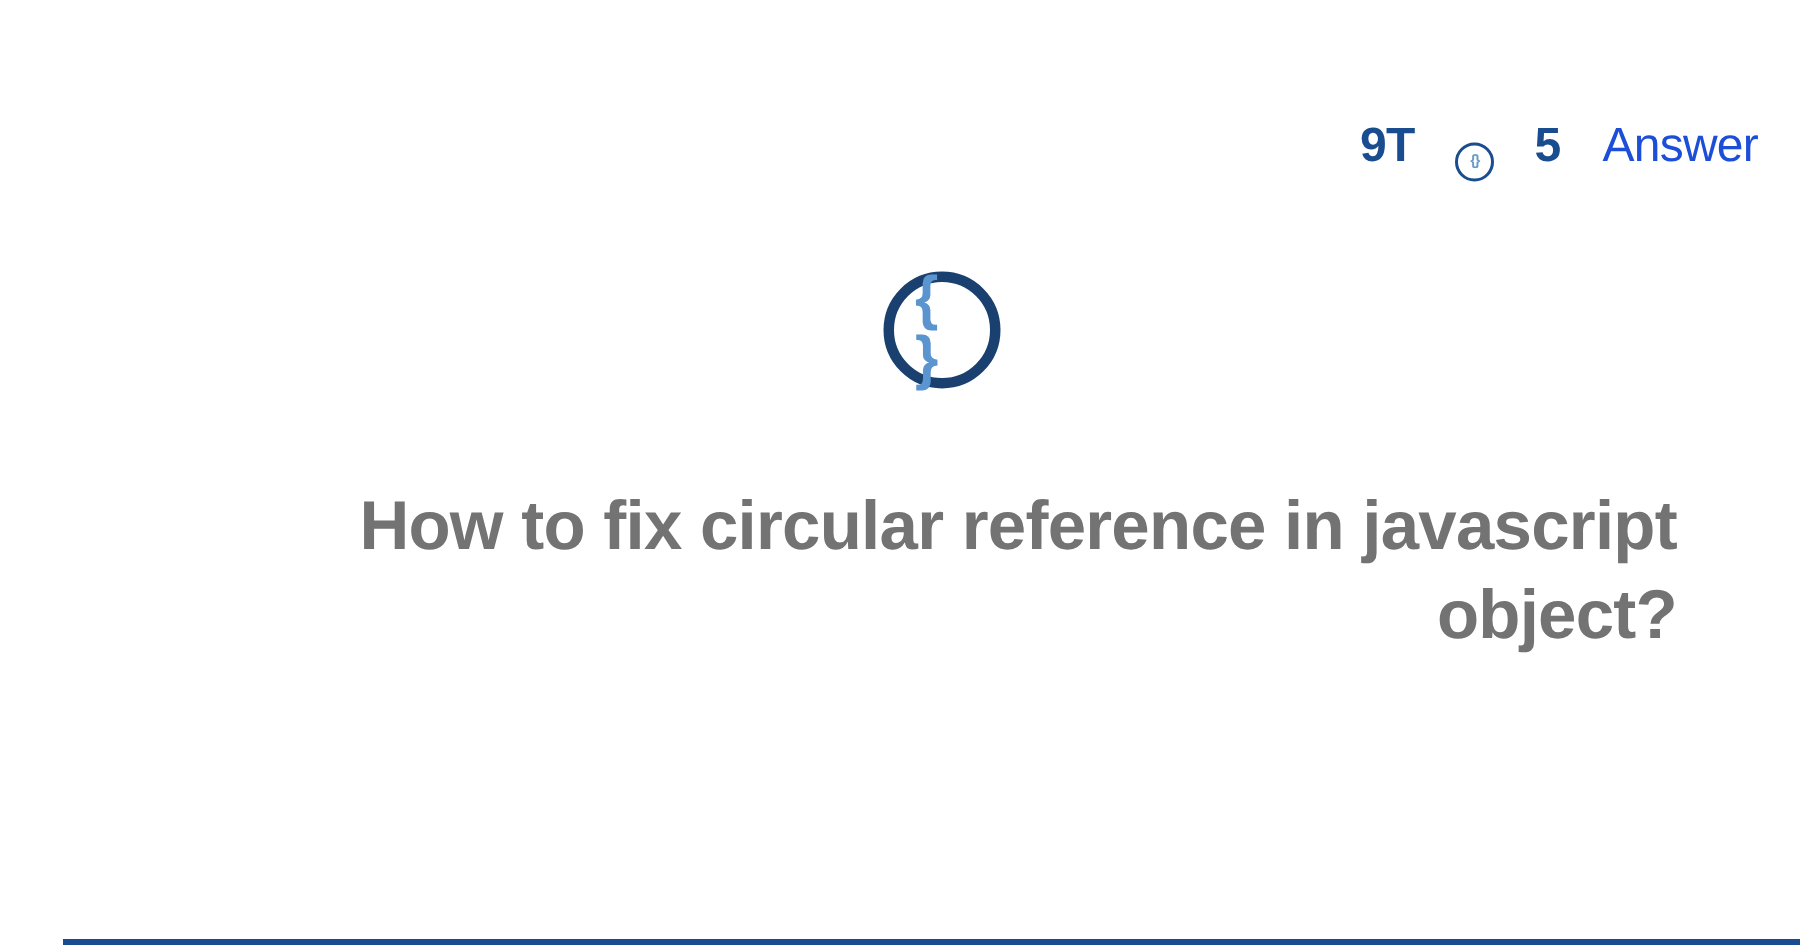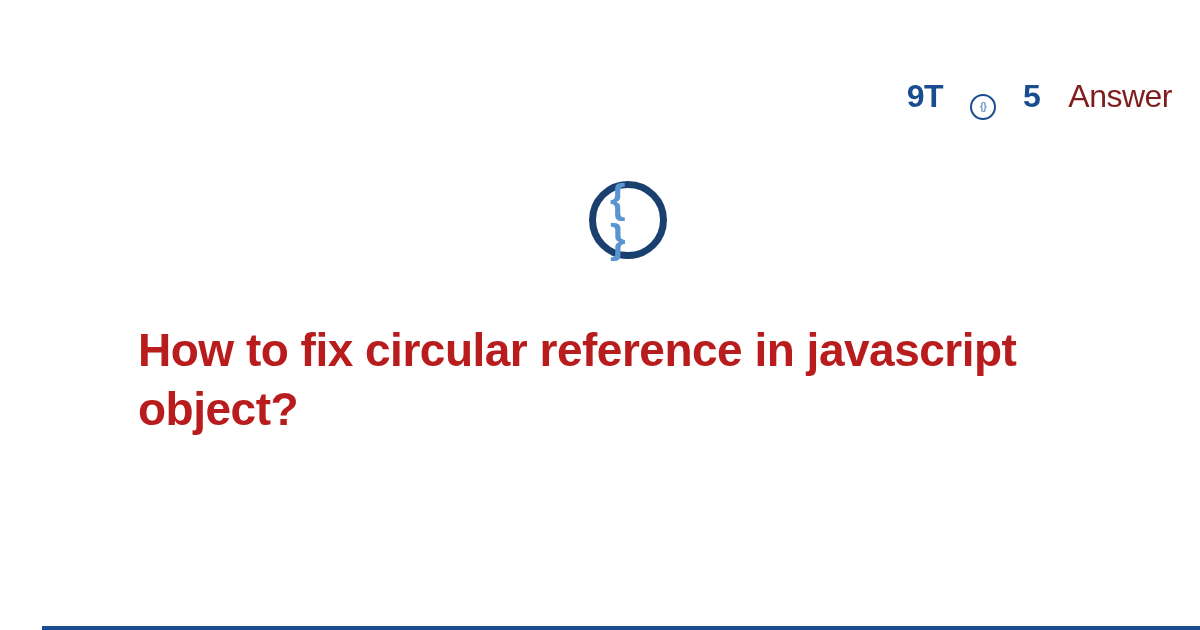--- a/index.html
+++ b/index.html
@@ -21,21 +21,21 @@
       right: 28px;
       font-size: 32px;
       font-weight: 500;
       letter-spacing: -0.5px;
     }
     .logo .part1 {
       color: #1a4d8f;
       font-weight: 600;
     }
     .logo .part2 {
-      color: #7f1d1d;
+      color: #1d4ed8;
       font-weight: 400;
     }
     .logo .zero {
       display: inline-block;
       position: relative;
       color: #1a4d8f;
       font-weight: 600;
     }
     .logo .zero-ring {
       display: inline-flex;
@@ -79,22 +79,22 @@
       color: #5a95d0;
       font-family: "Segoe UI", Arial, sans-serif;
       letter-spacing: 2px;
       line-height: 1;
       position: relative;
       top: -1px;
     }
     .title {
       font-size: 46px;
       font-weight: 700;
-      color: #b91c1c;
-      text-align: left;
+      color: #737373;
+      text-align: right;
       line-height: 1.28;
       max-width: 980px;
       letter-spacing: -0.5px;
     }
     .footer-bar {
       position: absolute;
       bottom: 0;
       left: 0;
       right: 0;
       height: 18px;

